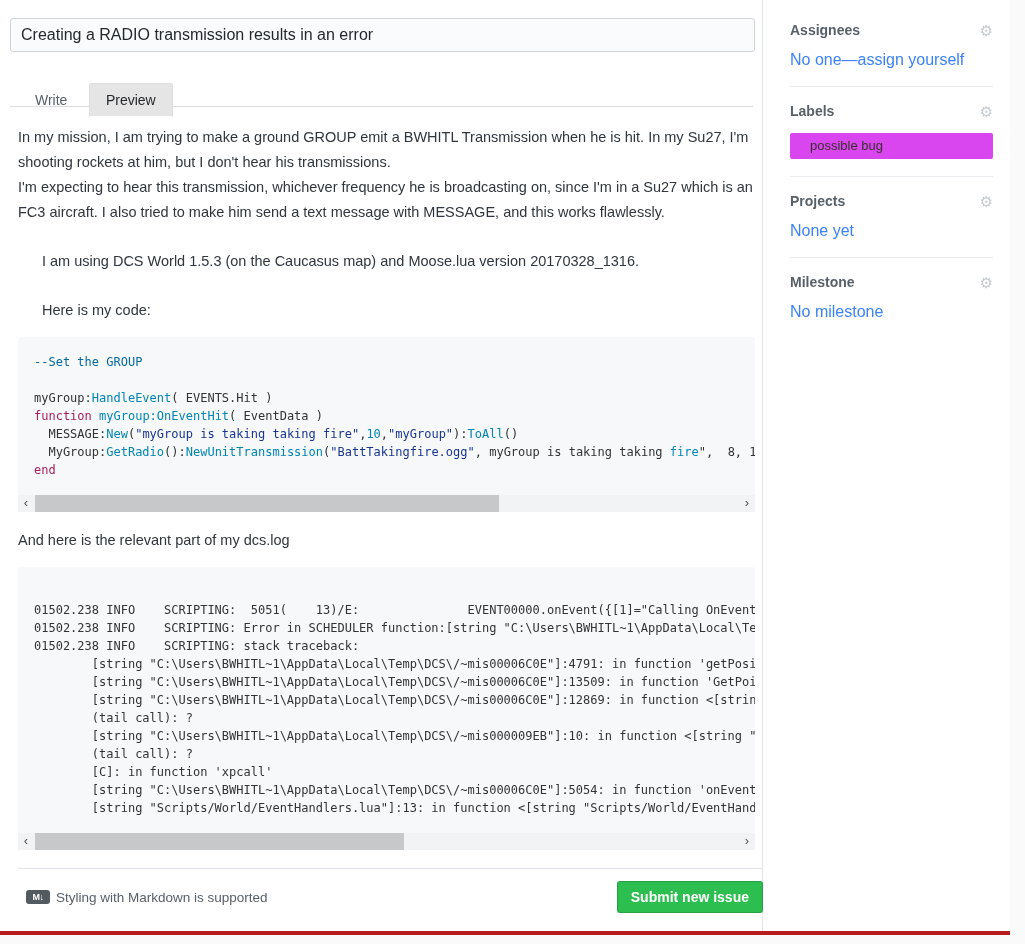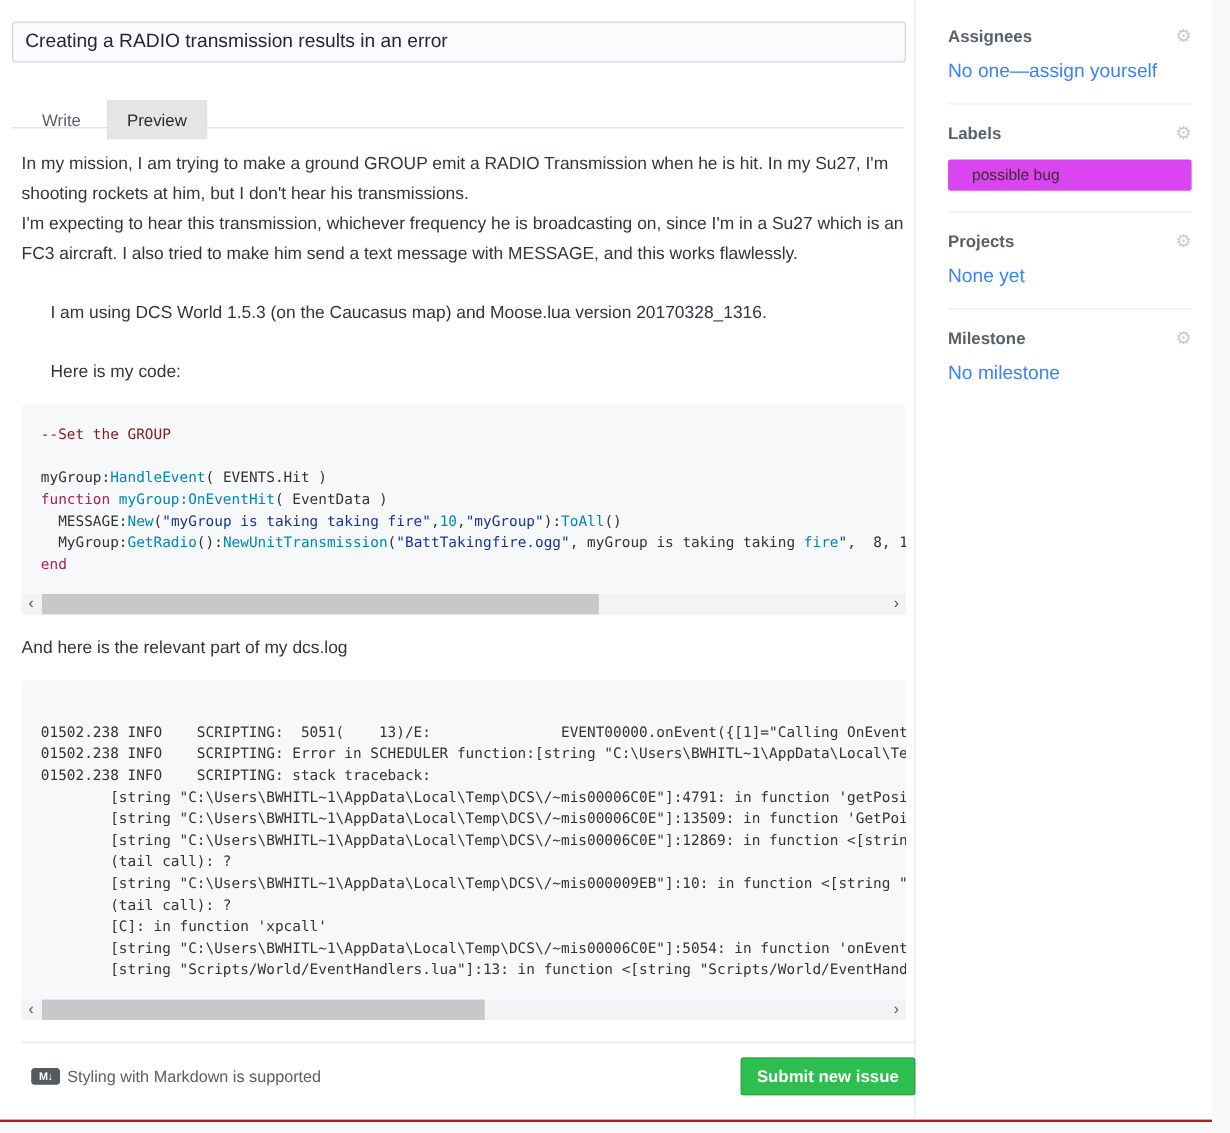--- a/index.html
+++ b/index.html
@@ -1,19 +1,19 @@
 <!DOCTYPE html>
 <html><head>
 <meta charset="utf-8">
 <style>
   * { margin:0; padding:0; box-sizing:border-box; }
   html,body { width:1025px; height:944px; }
   body { background:#fafafa; font-family:"Liberation Sans", sans-serif; color:#333; }
 
-  .page { display:flex; width:1010px; height:935px; background:#fff; border-bottom:2px solid #b91c1c; }
+  .page { display:flex; width:1010px; height:935px; background:#fff; border-bottom:4px solid #b91c1c; }
 
   
   .main-col { width:763px; border-right:1px solid #e1e4e8; padding:18px 9px 0 10px; }
 
   .title-input { width:745px; height:34px; border:1px solid #d1d5da; border-radius:3px;
     background:#fafbfc; padding:4px 10px; font-size:16px; color:#24292e;
     font-family:"Liberation Sans", sans-serif; outline:none; }
 
   .tab-nav { margin-top:20px; border-bottom:1px solid #ddd; padding-left:8px; }
   .tab { display:inline-block; padding:8px 16px; font-size:14px; color:#586069; cursor:pointer;
@@ -22,21 +22,21 @@
     border-radius:3px 3px 0 0; }
 
   .preview-body { padding:18px 0 0 8px; font-size:14.5px; line-height:25px; color:#2f363d; }
   .preview-body p { margin-bottom:14px; }
   .preview-body .para-gap { margin-top:24px;margin-left:24px; }
 
   .code-block { background:#f6f8fa; border-radius:3px; margin:14px 0 16px 0; width:737px; }
   .code-content { padding:16px; overflow:hidden; }
   .code-line { white-space:pre; font-family:"DejaVu Sans Mono","Liberation Mono",monospace;
     font-size:12px; height:18px; line-height:18px; color:#333; }
-  .tok-c { color:#7f1d1d; }   
+  .tok-c { color:#0369a1; }   
   .tok-k { color:#a71d5d; }   
   .tok-f { color:#0086b3; }   
   .tok-s { color:#183691; }   
   .tok-n { color:#0086b3; }   
   .tok-p { color:#333; }      
 
   .h-scrollbar { position:relative; height:17px; background:#f1f3f4; }
   .h-scrollbar .arrow { position:absolute; top:0; width:16px; height:17px; text-align:center;
     line-height:16px; font-size:13px; color:#505050; cursor:default; }
   .h-scrollbar .arrow.left { left:0; }
@@ -74,21 +74,21 @@
     <input class="title-input" type="text" value="Creating a RADIO transmission results in an error" style="">
 
     <div class="tab-nav">
       <span class="tab">Write</span>
       <span class="tab active">Preview</span>
     </div>
 
     <div class="preview-body">
 
       <p>
-        <span>In my mission, I am trying to make a ground GROUP emit a RADIO Transmission when he is hit. In my Su27, I'm shooting rockets at him, but I don't hear his transmissions.</span><br>
+        <span>In my mission, I am trying to make a ground GROUP emit a BWHITL Transmission when he is hit. In my Su27, I'm shooting rockets at him, but I don't hear his transmissions.</span><br>
         <span>I'm expecting to hear this transmission, whichever frequency he is broadcasting on, since I'm in a Su27 which is an FC3 aircraft. I also tried to make him send a text message with MESSAGE, and this works flawlessly.</span>
       </p>
 
       <p class="para-gap">I am using DCS World 1.5.3 (on the Caucasus map) and Moose.lua version 20170328_1316.</p>
 
       <p class="para-gap">Here is my code:</p>
 
       <div class="code-block">
         <div class="code-content">
             <div class="code-line"><span class="tok-c">--Set the GROUP</span></div>

